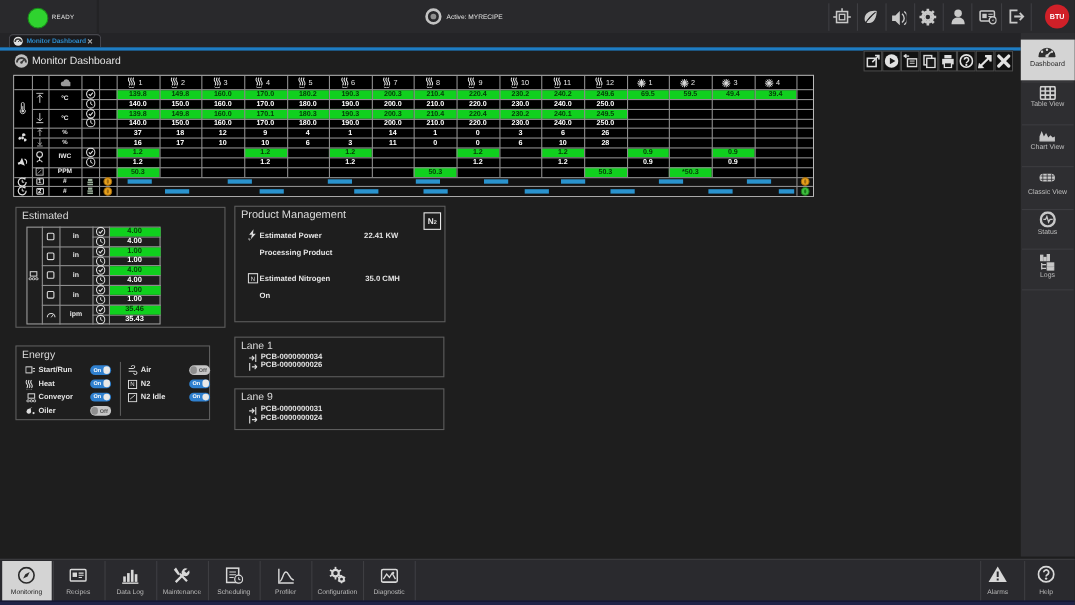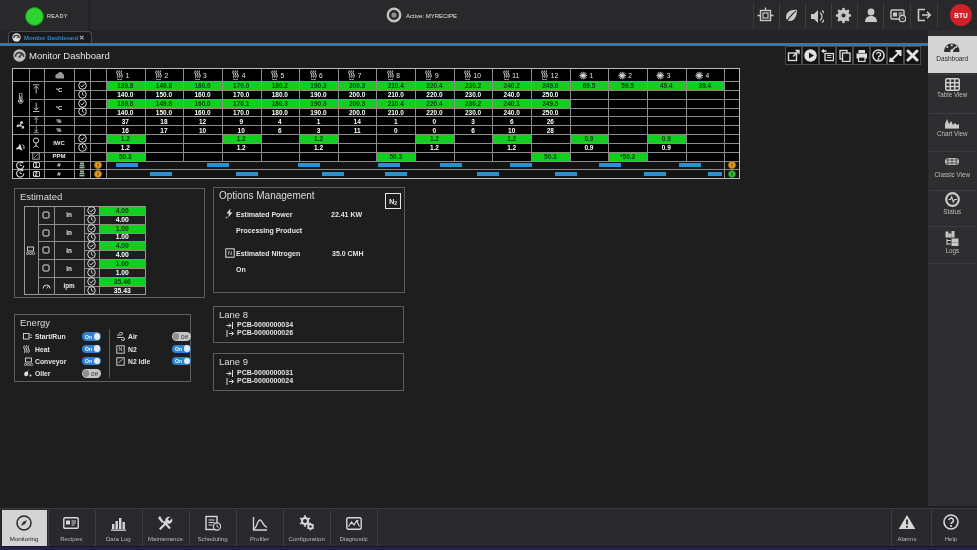--- a/index.html
+++ b/index.html
@@ -684,38 +684,38 @@
     <path d="M2.3,5.8 L6.7,2.2" stroke="#ddd" stroke-width="0.8"></path>
   </svg>
 <div style="position:absolute;left:128px;top:357.9px;font-size:6.8px;font-weight:bold;color:#e4e4e4;">N2 Idle</div>
 <div style="position:absolute;left:172px;top:356.9px;">
     <div style="position:absolute;width:19px;height:8.5px;border-radius:4.5px;background:#2f80cf;">
       <span style="position:absolute;left:3px;top:1.4px;font-size:5px;font-weight:bold;color:#fff;">On</span>
       <span style="position:absolute;right:0.7px;top:0.9px;width:6.6px;height:6.6px;border-radius:50%;background:#e8e8e8;"></span>
     </div>
   </div>
 <div style="position:absolute;left:213px;top:187px;width:192px;height:106px;border:1px solid #5d5d5d;background:#1e1e1e;"></div>
-<div style="position:absolute;left:219px;top:190px;font-size:10px;color:#dcdcdc;">Options Management</div>
+<div style="position:absolute;left:219px;top:190px;font-size:10px;color:#dcdcdc;">Product Management</div>
 <div style="position:absolute;left:385px;top:193px;width:16px;height:16px;border:1.6px solid #e8e8e8;display:flex;align-items:center;justify-content:center;font-size:7.5px;font-weight:bold;color:#e8e8e8;">N<span style="font-size:5px;align-self:flex-end;margin-bottom:2.5px;">2</span></div>
 <svg style="position:absolute;left:225px;top:208px;" width="8" height="11" viewBox="0 0 8 11">
     <path d="M5.5,0.5 L1.5,5.5 h2.5 L3,9.5 L7.5,4.5 H5 Z" fill="#ddd"></path>
     <path d="M0.5,9.5 C2,8.5 3,9.8 1.5,10.5" stroke="#ddd" stroke-width="0.8" fill="none"></path>
   </svg>
 <div style="position:absolute;left:236px;top:210.5px;font-size:7px;font-weight:bold;color:#e4e4e4;">Estimated Power</div>
 <div style="position:absolute;left:331px;top:210.5px;font-size:7px;font-weight:bold;color:#e4e4e4;">22.41 KW</div>
 <div style="position:absolute;left:236px;top:226.5px;font-size:7px;font-weight:bold;color:#e4e4e4;">Processing Product</div>
 <svg style="position:absolute;left:225px;top:248px;" width="10" height="10" viewBox="0 0 10 10">
     <rect x="0.8" y="0.8" width="8.4" height="8.4" fill="none" stroke="#ddd" stroke-width="1"></rect>
     <text x="5" y="7" font-size="5.5" fill="#ddd" text-anchor="middle" font-family="Liberation Sans">N</text>
   </svg>
 <div style="position:absolute;left:236px;top:249.5px;font-size:7px;font-weight:bold;color:#e4e4e4;">Estimated Nitrogen</div>
 <div style="position:absolute;left:332px;top:249.5px;font-size:7px;font-weight:bold;color:#e4e4e4;">35.0 CMH</div>
 <div style="position:absolute;left:236px;top:265.5px;font-size:7px;font-weight:bold;color:#e4e4e4;">On</div>
 <div style="position:absolute;left:213px;top:305.5px;width:190.5px;height:37.5px;border:1px solid #5d5d5d;background:#1e1e1e;"></div>
-<div style="position:absolute;left:219px;top:308.5px;font-size:9.5px;color:#dcdcdc;">Lane 8</div>
+<div style="position:absolute;left:219px;top:308.5px;font-size:9.5px;color:#dcdcdc;">Lane 1</div>
 <svg style="position:absolute;left:226px;top:321.0px;" width="8" height="9" viewBox="0 0 8 9">
     <path d="M0.5,4.5 H5 M3,2.5 L5,4.5 L3,6.5 M6.5,1 V8" fill="none" stroke="#ddd" stroke-width="1"></path>
   </svg>
 <div style="position:absolute;left:237px;top:321.0px;font-size:7px;font-weight:bold;color:#e4e4e4;">PCB-0000000034</div>
 <svg style="position:absolute;left:226px;top:329.0px;" width="8" height="9" viewBox="0 0 8 9">
     <path d="M1,1 V8 M3,4.5 H7.5 M5.5,2.5 L7.5,4.5 L5.5,6.5" fill="none" stroke="#ddd" stroke-width="1"></path>
   </svg>
 <div style="position:absolute;left:237px;top:329.0px;font-size:7px;font-weight:bold;color:#e4e4e4;">PCB-0000000026</div>
 <div style="position:absolute;left:213px;top:353px;width:190.5px;height:37.5px;border:1px solid #5d5d5d;background:#1e1e1e;"></div>
 <div style="position:absolute;left:219px;top:356px;font-size:9.5px;color:#dcdcdc;">Lane 9</div>

